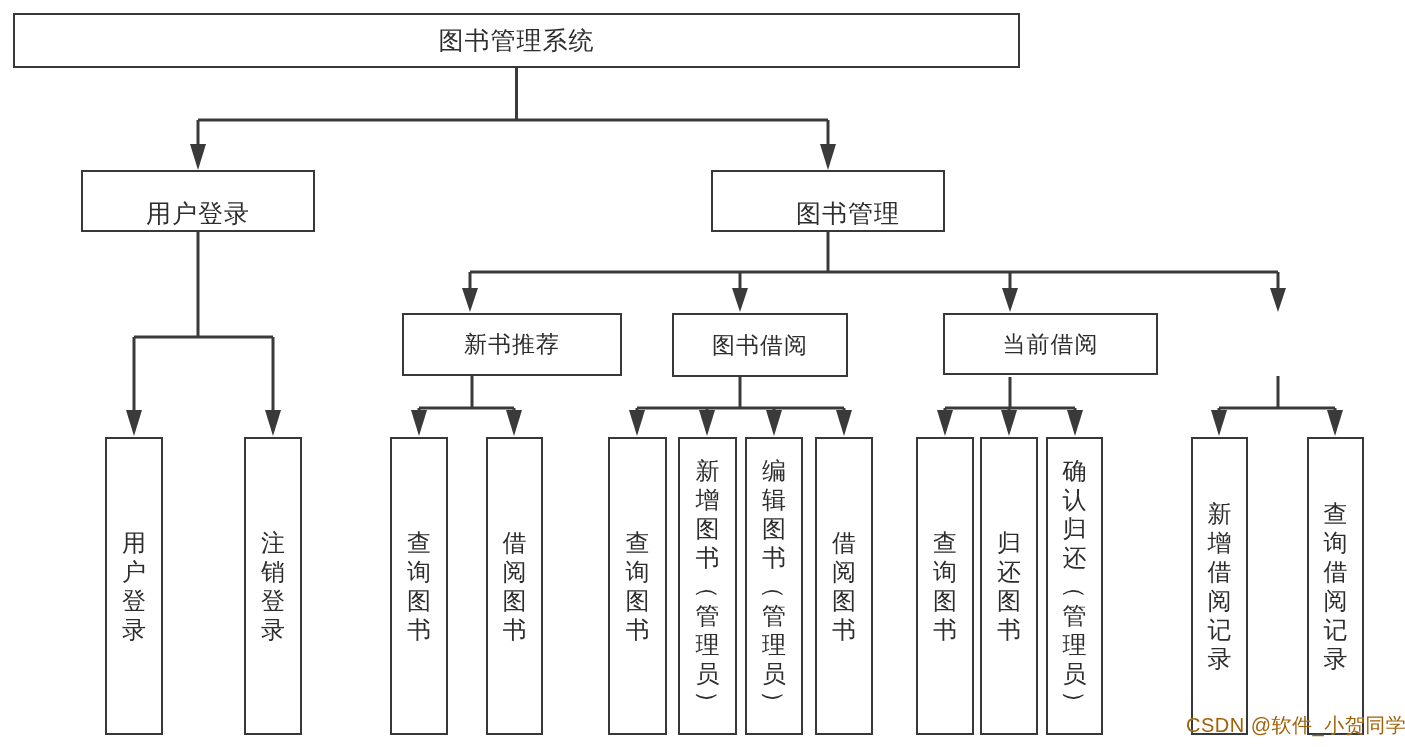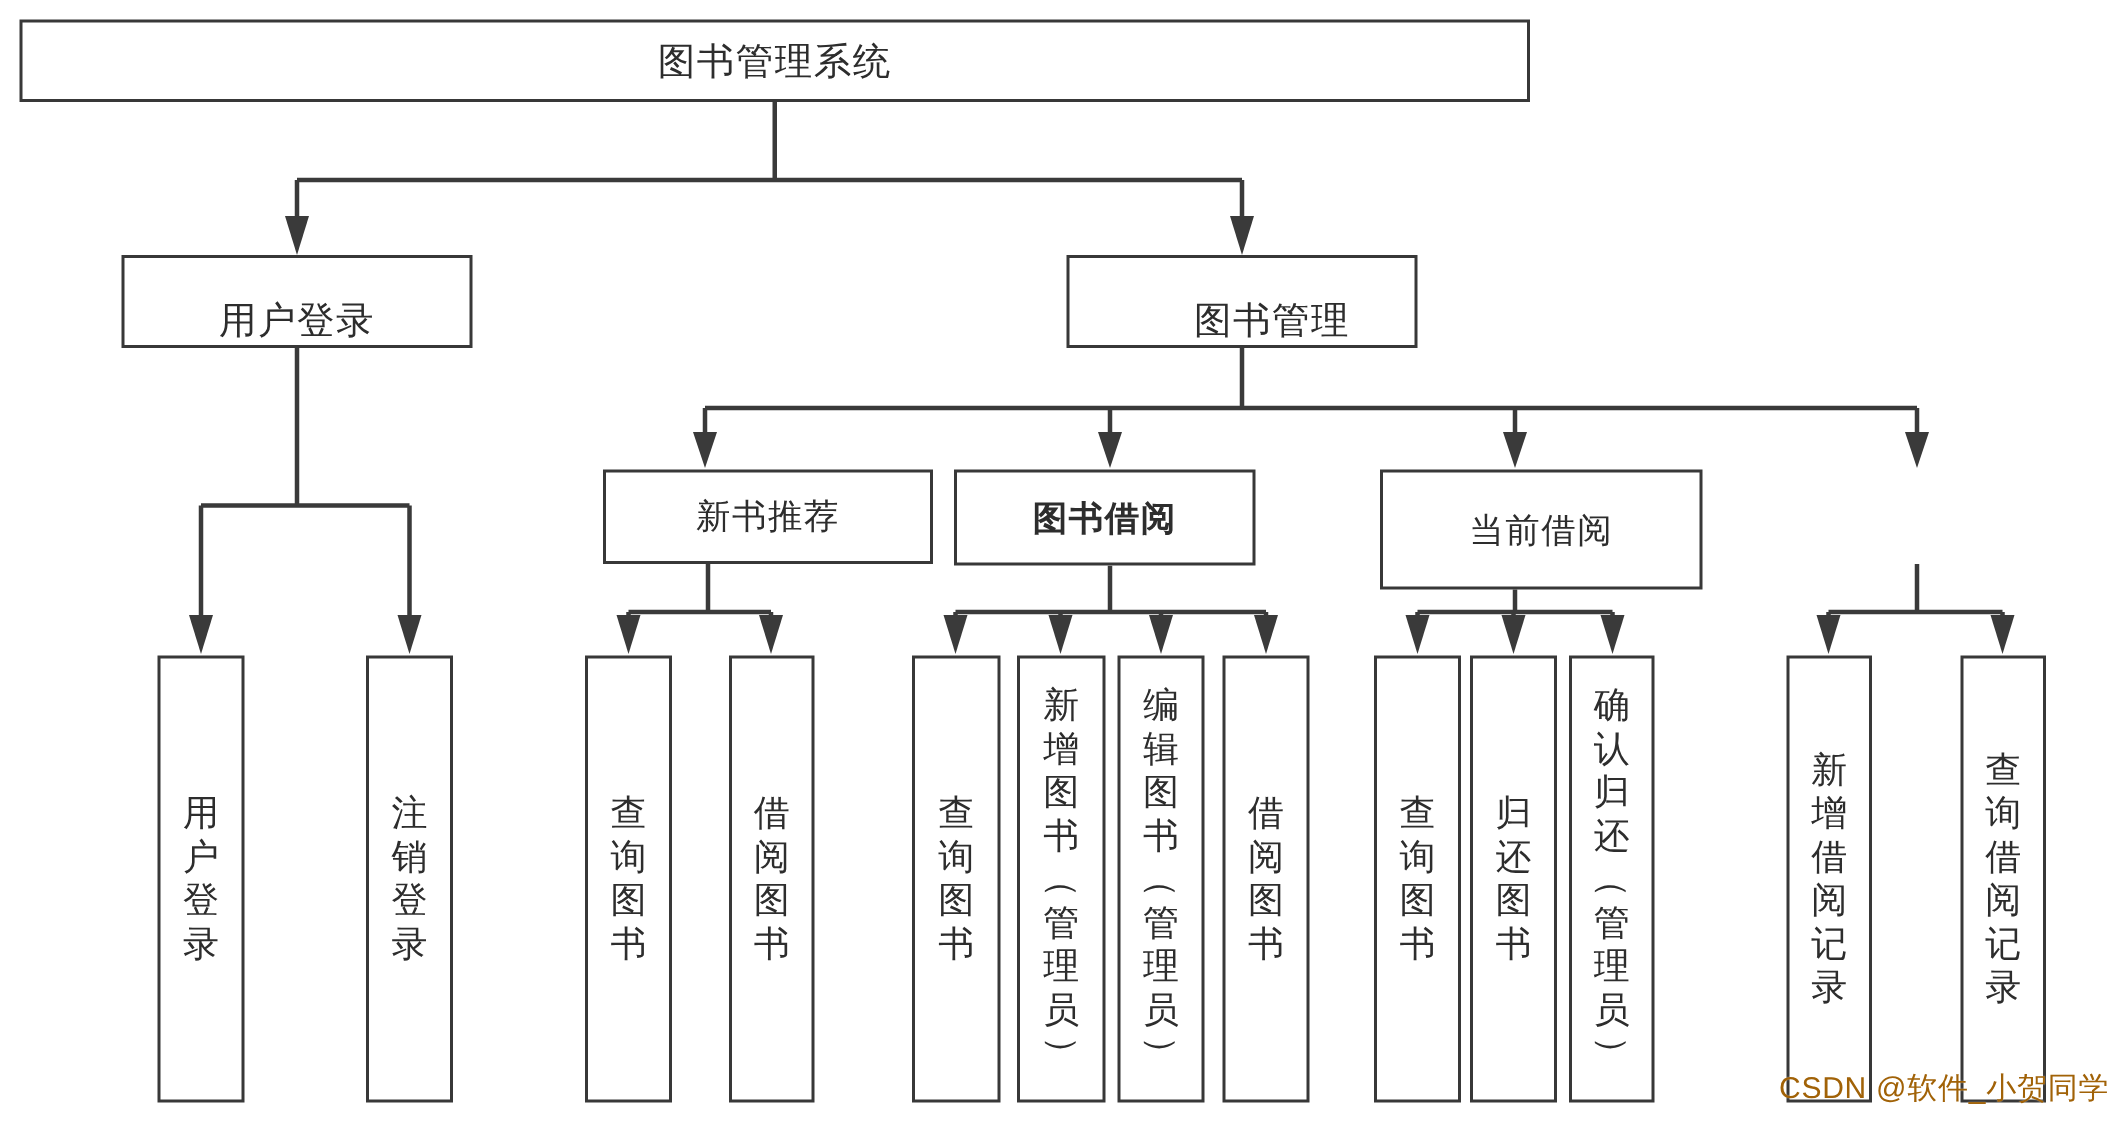--- a/index.html
+++ b/index.html
@@ -81,24 +81,24 @@
   <div class="node h lvl2" style="left:81px;top:170px;width:234px;height:62px;">
     <span>用户登录</span>
   </div>
   <div class="node h lvl2" style="left:711px;top:170px;width:234px;height:62px;padding-left:40px;">
     <span>图书管理</span>
   </div>
 
   <div class="node h lvl3" style="left:362px;top:313px;width:220px;height:63px;">
     <span>新书推荐</span>
   </div>
-  <div class="node h lvl3" style="left:596px;top:313px;width:201px;height:64px;font-weight:bold;">
+  <div class="node h lvl3" style="left:632px;top:313px;width:176px;height:64px;">
     <span>图书借阅</span>
   </div>
-  <div class="node h lvl3" style="left:880px;top:313px;width:215px;height:80px;">
+  <div class="node h lvl3" style="left:903px;top:313px;width:215px;height:62px;">
     <span>当前借阅</span>
   </div>
 
   <div class="node v" style="left:105px;top:437px;width:58px;height:298px;">
     <span class="vtext">
         <span class="vchar">用</span>
         <span class="vchar">户</span>
         <span class="vchar">登</span>
         <span class="vchar">录</span>
       </span>

